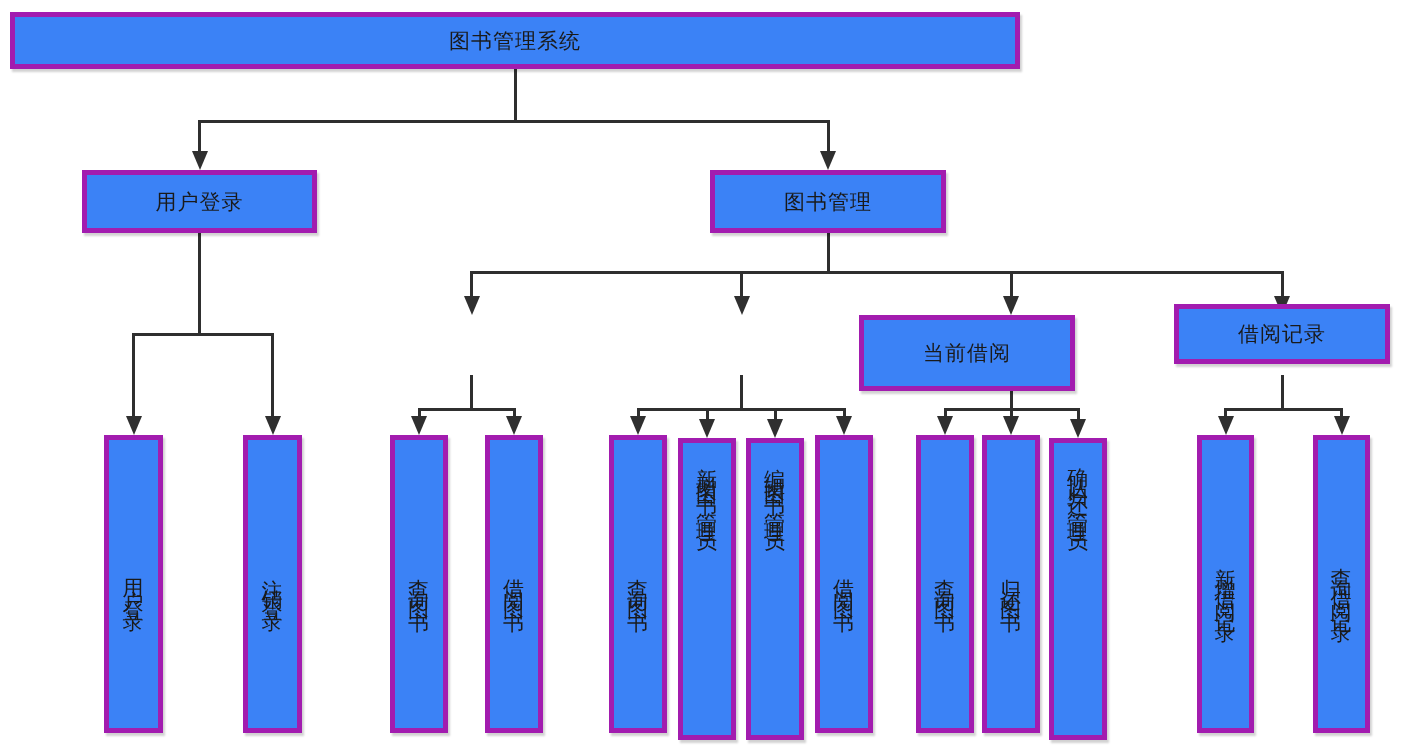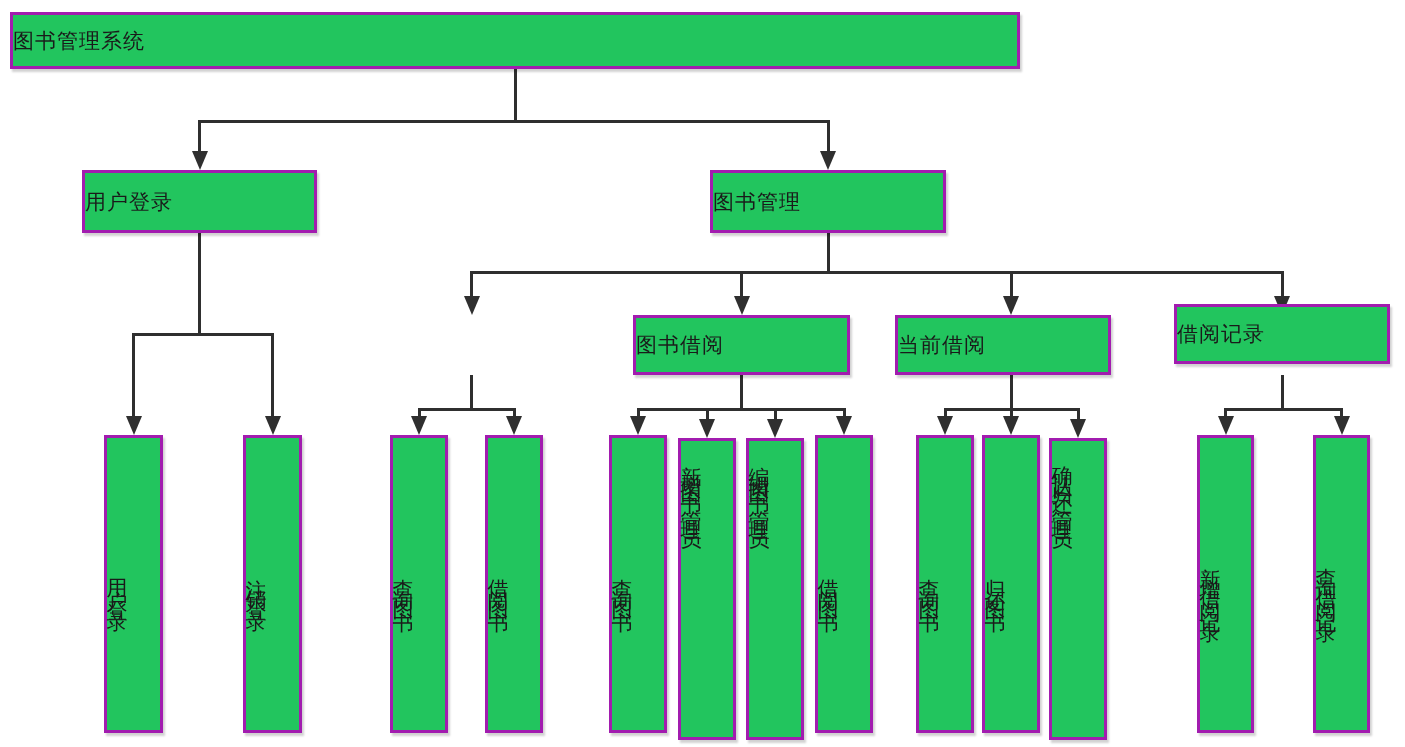--- a/index.html
+++ b/index.html
@@ -6,23 +6,23 @@
   .canvas{
     position:relative;
     width:1405px;height:747px;
     background:#ffffff;
     font-family:"Liberation Sans","DejaVu Sans",sans-serif;
     overflow:hidden;
   }
   .box{
     position:absolute;
     box-sizing:border-box;
-    border:3px solid #a21caf;
-    background:#22c55e;
-    display:flex;align-items:center;justify-content:flex-start;
+    border:5px solid #a21caf;
+    background:#3b82f6;
+    display:flex;align-items:center;justify-content:center;
     box-shadow:2px 3px 2px rgba(0,0,0,0.18);
     z-index:2;
   }
   .lbl{
     color:#1a1a1a;
     font-size:21px;
     letter-spacing:1px;
     white-space:nowrap;
   }
   .v .lbl{
@@ -86,24 +86,21 @@
   <div class="hline" style="left:470px;top:271px;width:814px"></div>
   <div class="vline" style="left:470px;top:271px;height:30px"></div>
   <div class="arrow" style="left:463.5px;top:296px"></div>
   <div class="vline" style="left:740px;top:271px;height:30px"></div>
   <div class="arrow" style="left:733.5px;top:296px"></div>
   <div class="vline" style="left:1009.5px;top:271px;height:30px"></div>
   <div class="arrow" style="left:1003px;top:296px"></div>
   <div class="vline" style="left:1280.5px;top:271px;height:30px"></div>
   <div class="arrow" style="left:1274px;top:296px"></div>
 
-  <div class="box" style="left:633px;top:315px;width:217px;height:60px">
-    <span class="lbl">图书借阅</span>
-  </div>
-  <div class="box" style="left:895px;top:315px;width:216px;height:60px">
+  <div class="box" style="left:859px;top:315px;width:216px;height:76px">
     <span class="lbl">当前借阅</span>
   </div>
   <div class="box" style="left:1174px;top:304px;width:216px;height:60px">
     <span class="lbl">借阅记录</span>
   </div>
 
   <div class="vline" style="left:470px;top:375px;height:36px"></div>
   <div class="hline" style="left:417.5px;top:408px;width:98px"></div>
   <div class="vline" style="left:417.5px;top:408px;height:13px"></div>
   <div class="arrow" style="left:411px;top:416px"></div>

